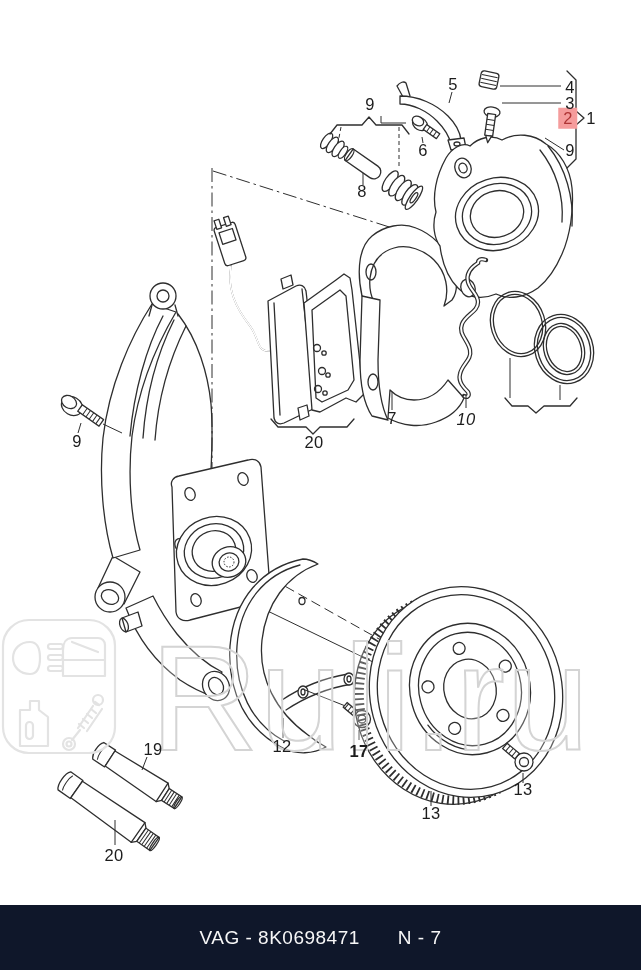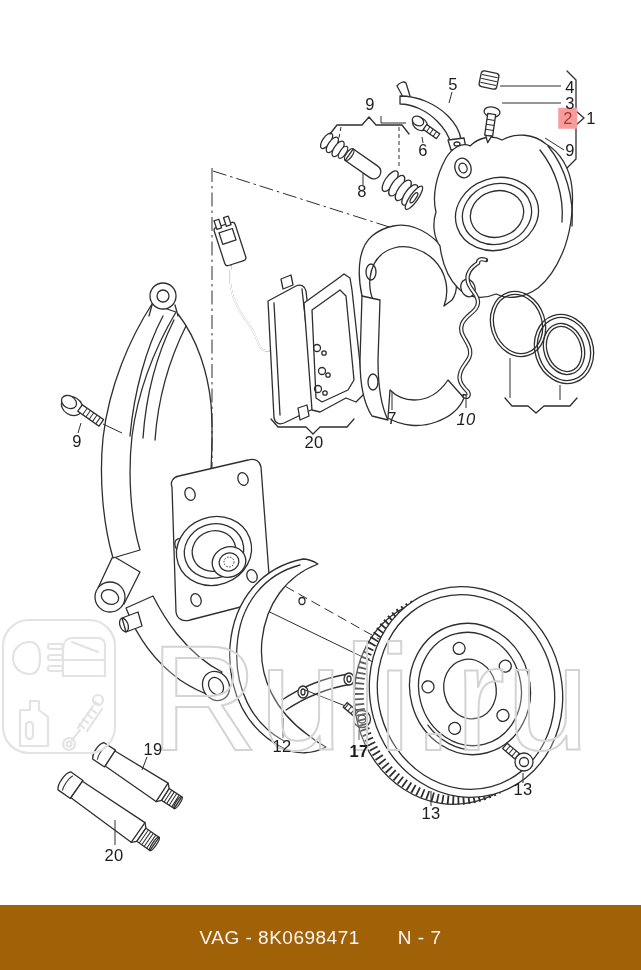--- a/index.html
+++ b/index.html
@@ -3,21 +3,21 @@
 <meta charset="utf-8">
 <style>
   html,body{margin:0;padding:0;background:#888;}
   .page{position:relative;width:641px;height:970px;background:#fff;overflow:hidden;
         font-family:"Liberation Sans",sans-serif;}
   .art{position:absolute;left:0;top:0;}
   .callout-layer{position:absolute;left:0;top:0;width:641px;height:905px;}
   .callout{position:absolute;transform:translate(-50%,-50%);font-size:16.5px;line-height:1;
            color:#1c1c1c;letter-spacing:.3px;white-space:nowrap;}
   .callout.red{background:#f59c9c;color:#ae3535;padding:2px 5px;}
-  .footer{position:absolute;left:0;bottom:0;width:641px;height:65px;background:#a16207;
+  .footer{position:absolute;left:0;bottom:0;width:641px;height:65px;background:#0f172a;
           display:flex;align-items:center;justify-content:center;gap:38px;}
   .footer span{color:#f7f7f7;font-size:19px;letter-spacing:.5px;}
   .wm-text{font-family:"Liberation Sans",sans-serif;font-size:150px;letter-spacing:1px;
            fill:rgba(255,255,255,.25);stroke:#d4d4d4;stroke-width:2px;}
   svg .ln{fill:none;stroke:#2e2e2e;stroke-width:1.3;stroke-linecap:round;stroke-linejoin:round;}
   svg .fw{fill:#fff;stroke:#2e2e2e;stroke-width:1.3;stroke-linejoin:round;}
   svg .thin{fill:none;stroke:#2e2e2e;stroke-width:1;}
   svg .wm{fill:none;stroke:#e3e3e3;stroke-width:2.2;stroke-linecap:round;stroke-linejoin:round;}
 </style>
 </head>

